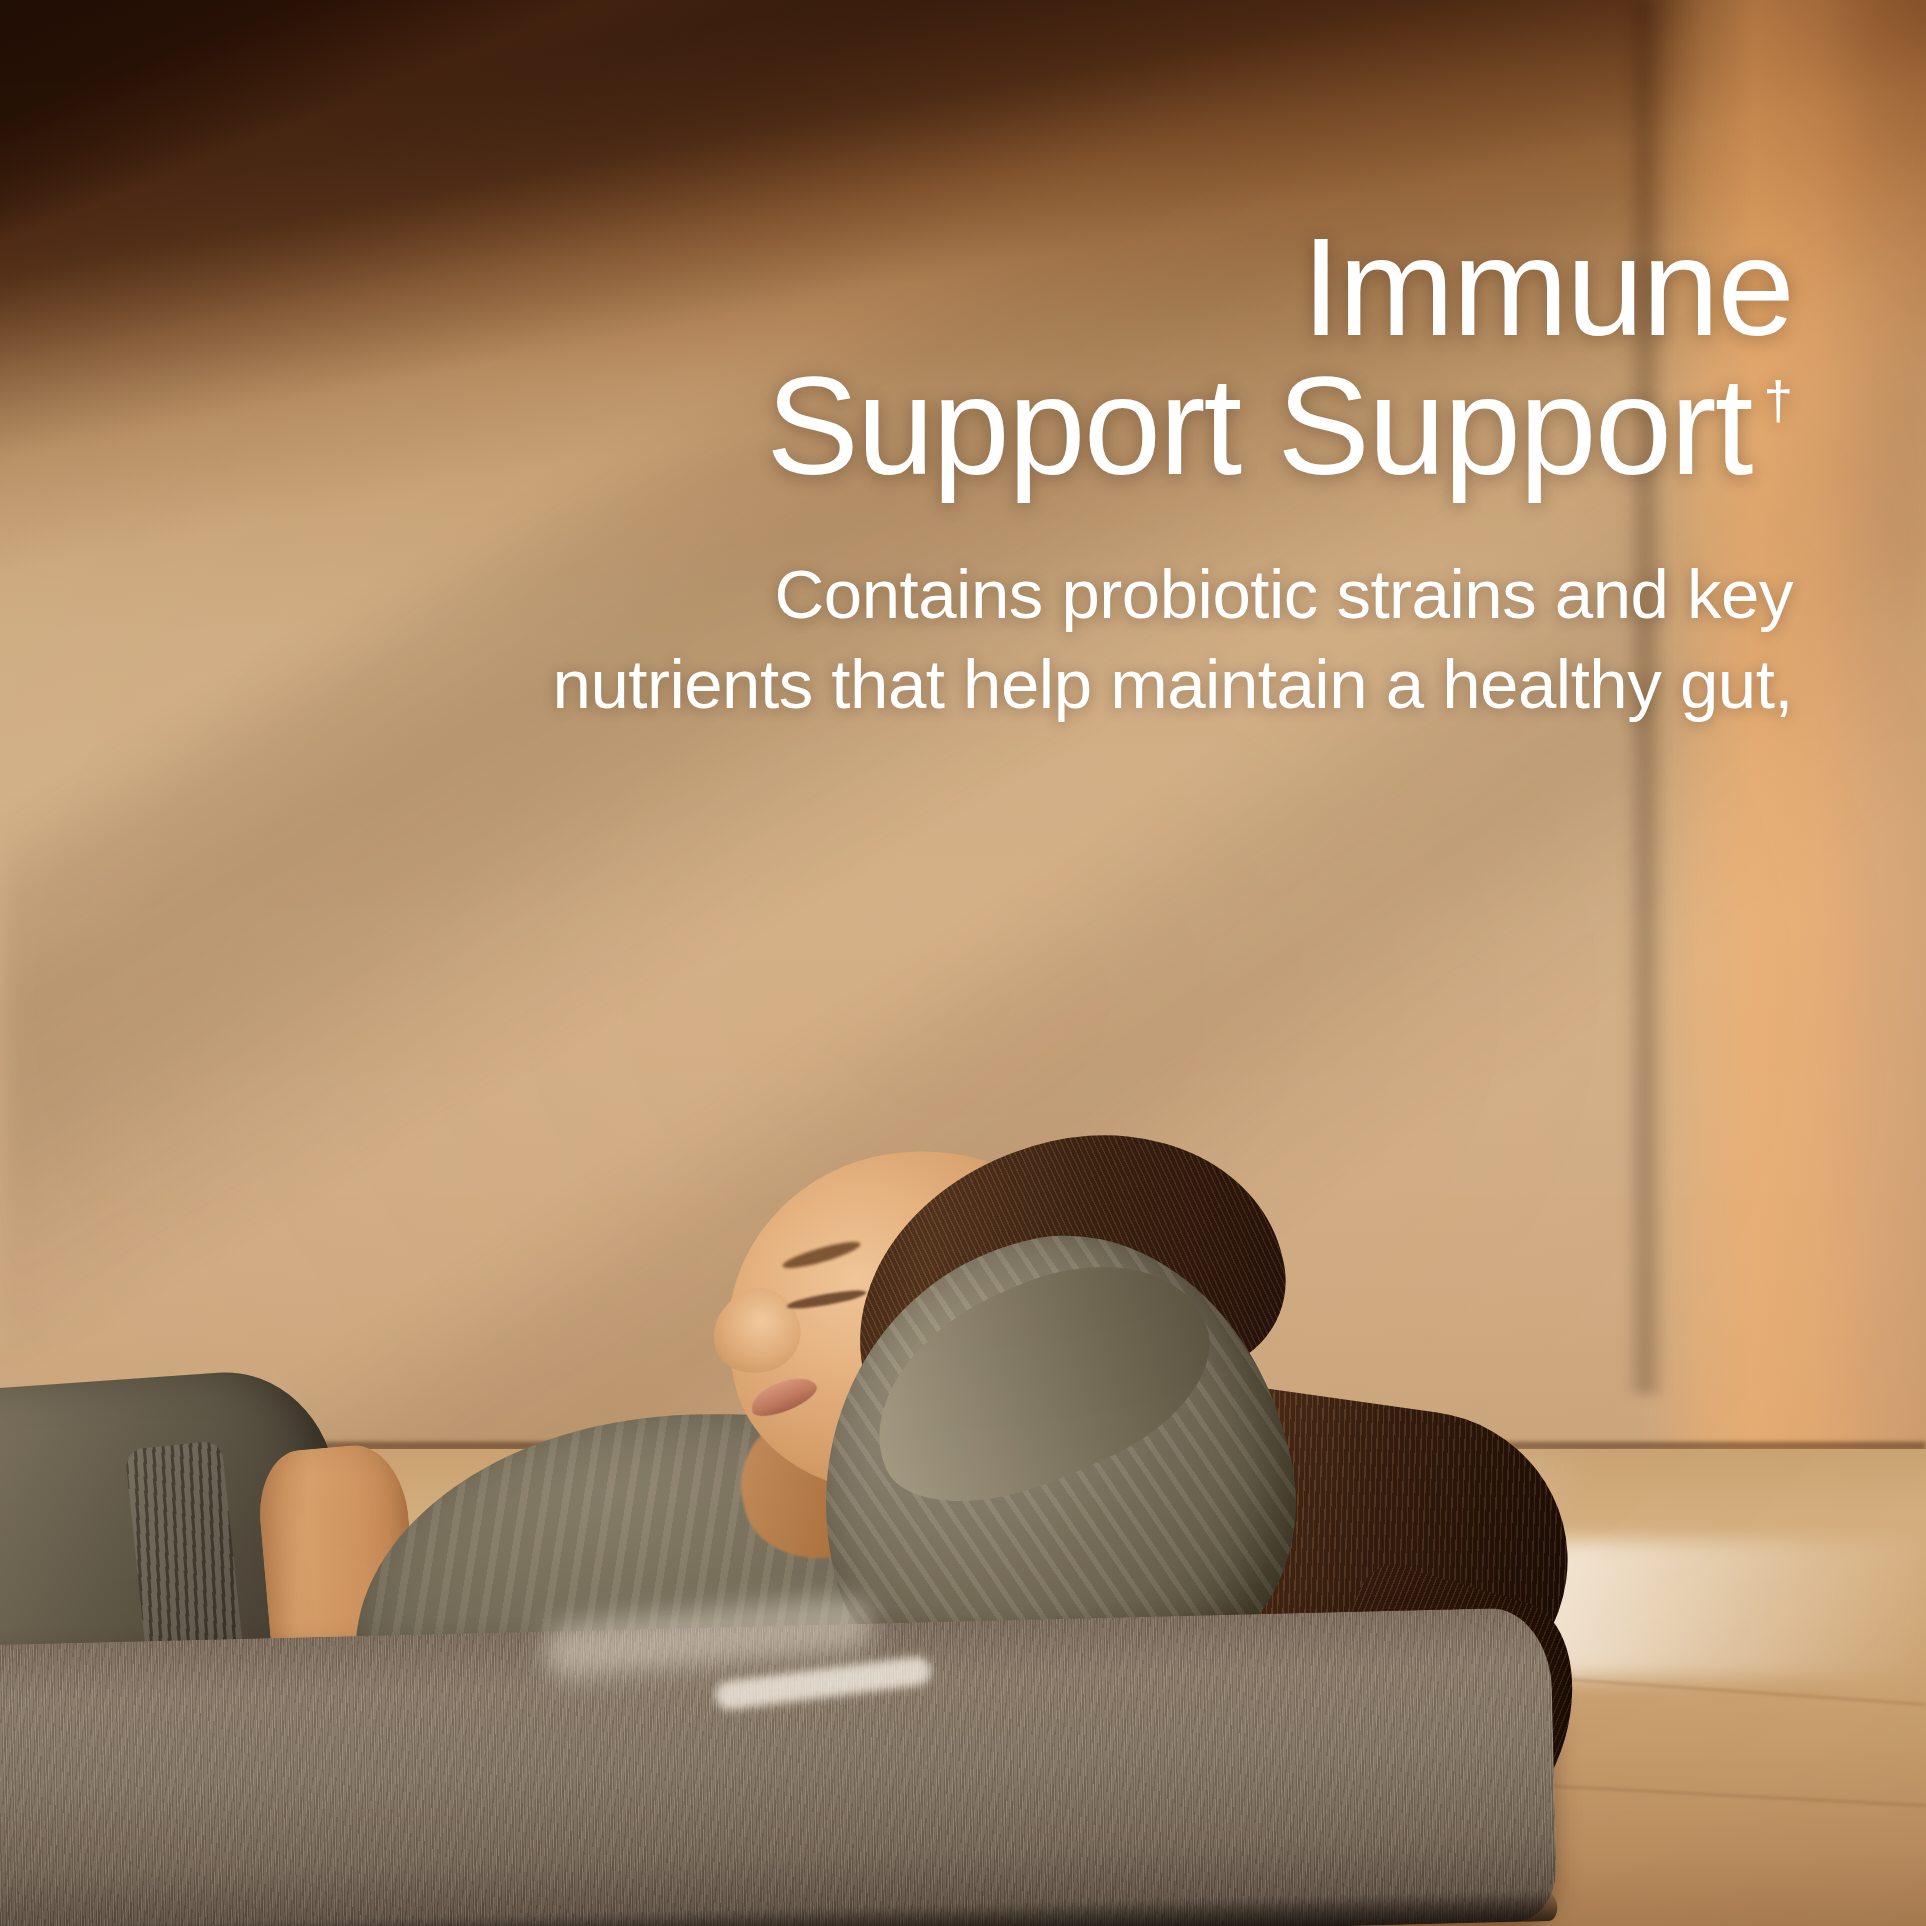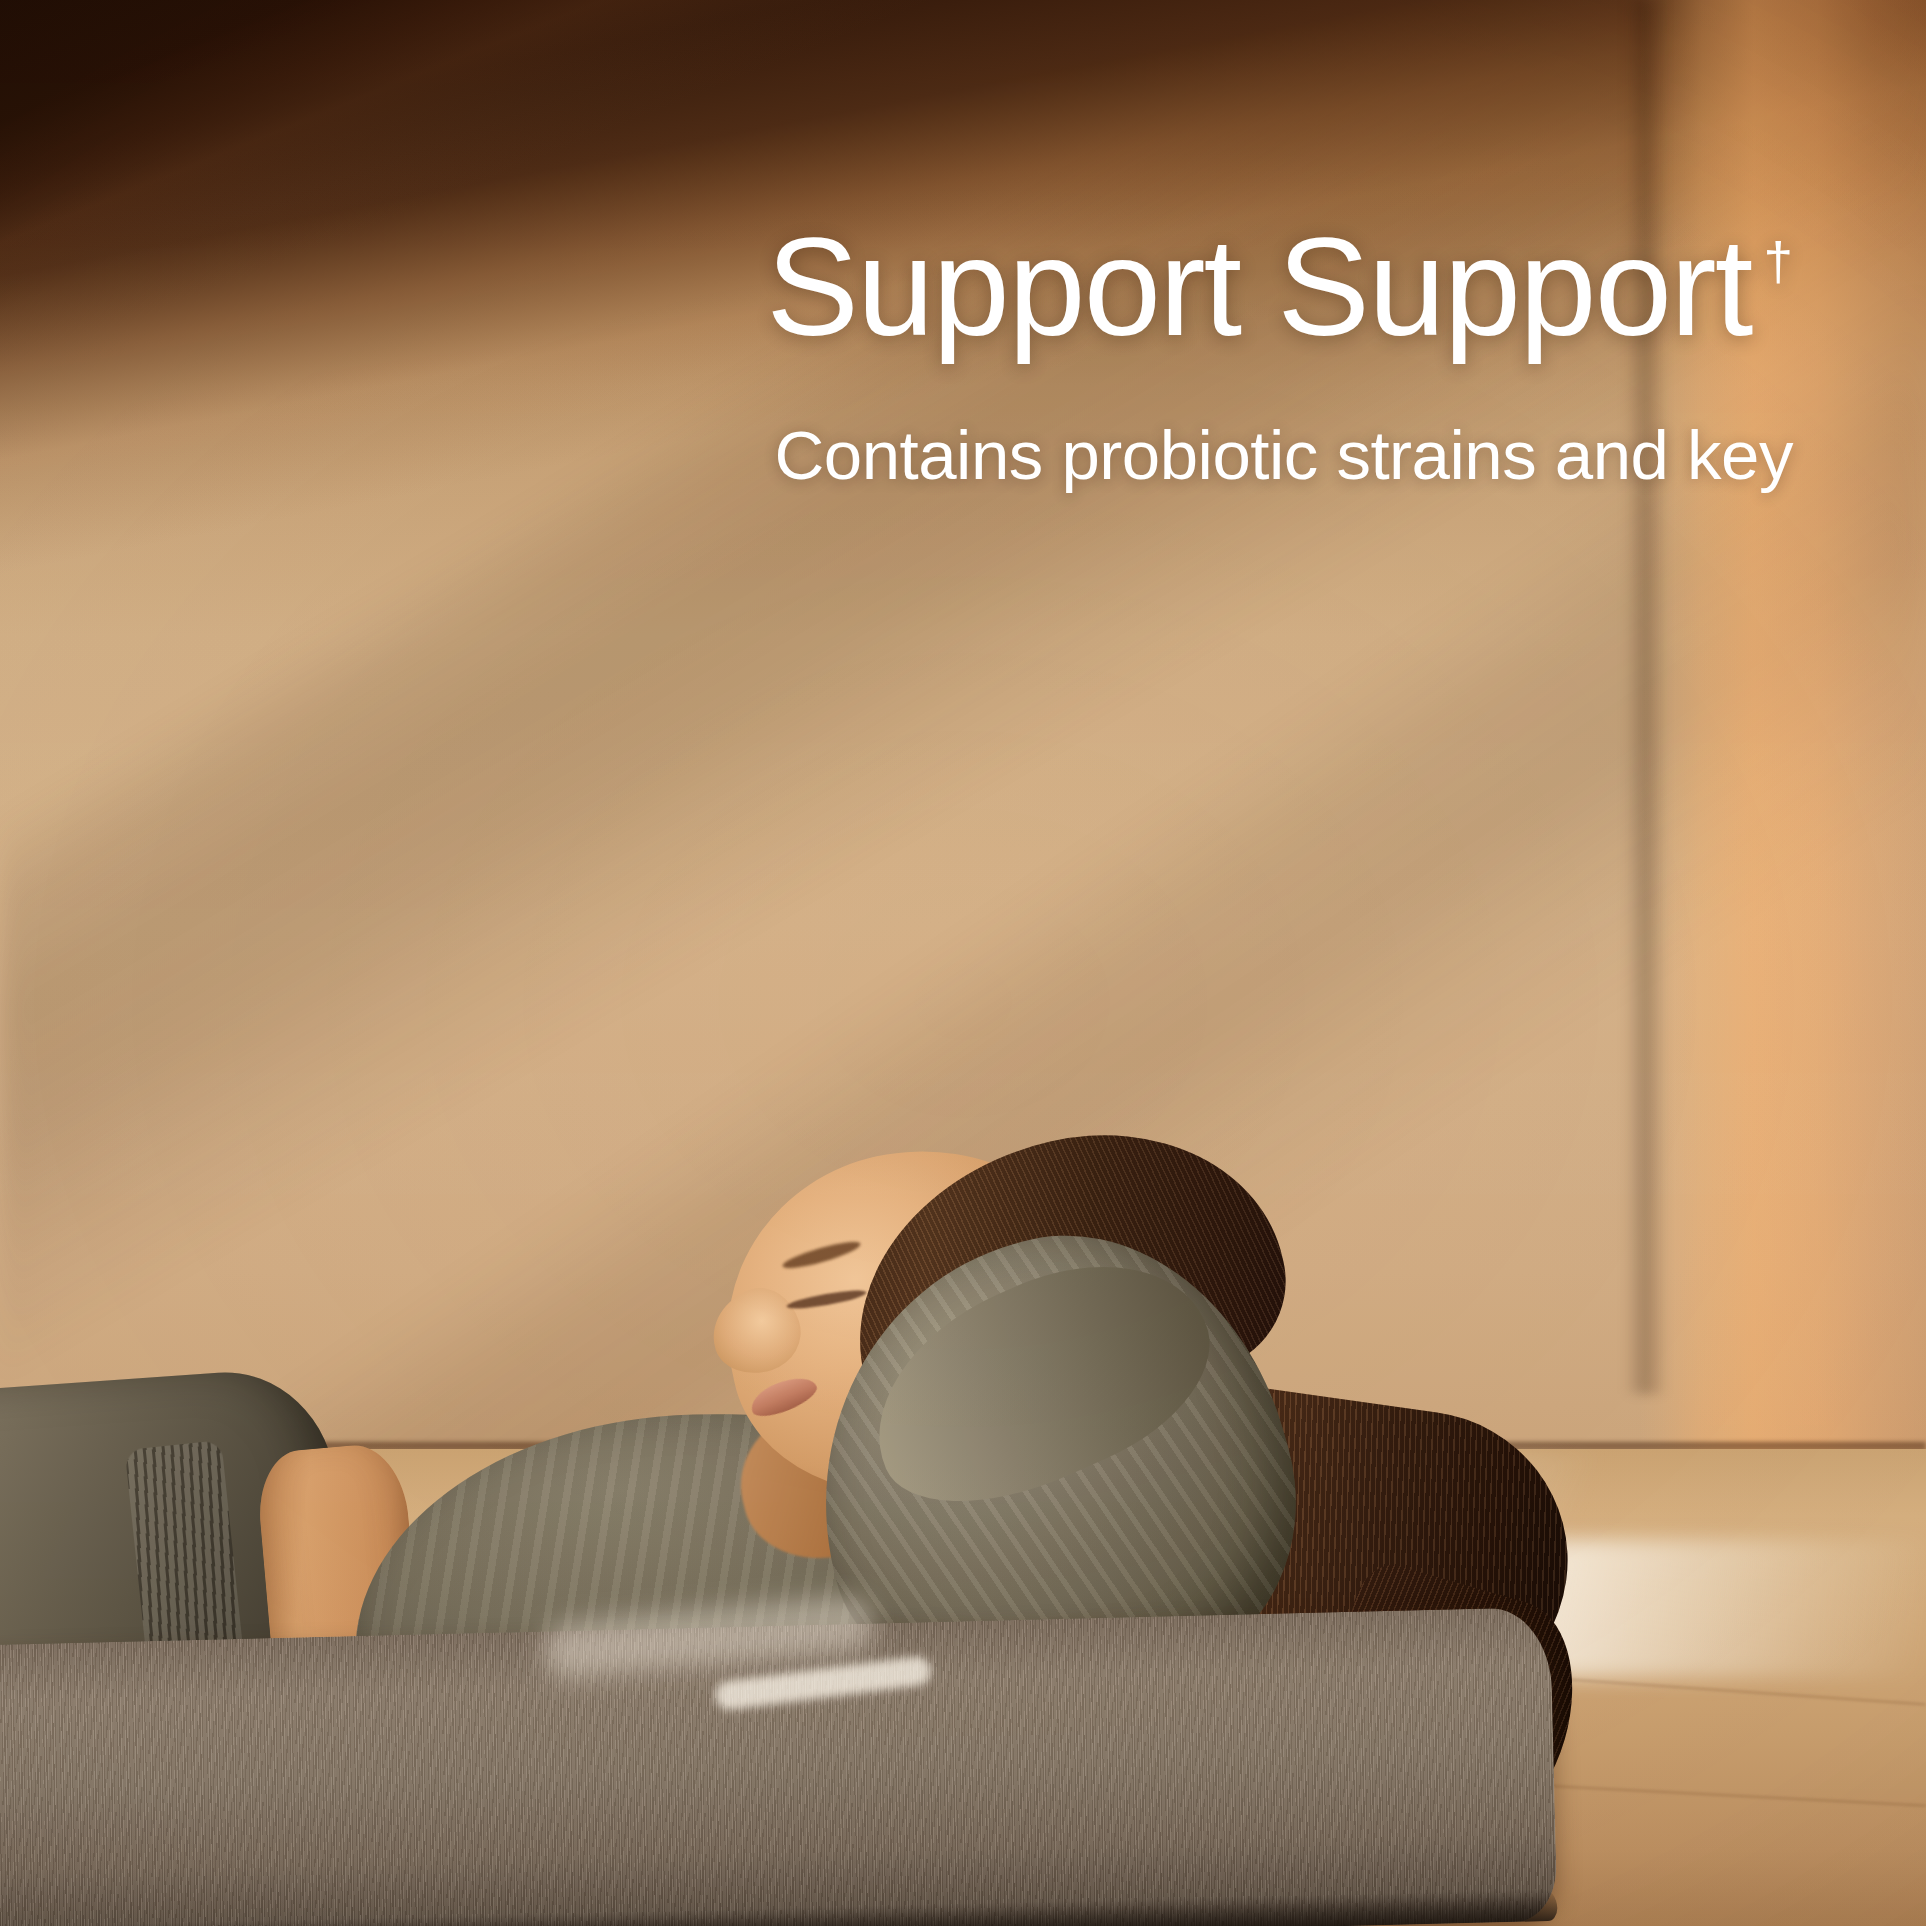--- a/index.html
+++ b/index.html
@@ -653,23 +653,25 @@
     <div class="mat-light-streak"></div>
     <div class="mat-edge-dark"></div>
   </div>
 
   <div class="layer warm"></div>
   <div class="layer grade"></div>
 
   <div class="text-stack">
 
     <h1 class="headline">
+      <span class="hl-line">Immune</span>
       <span class="hl-line"><span>Support Support</span><sup class="dagger">†</sup></span>
     </h1>
 
     <p class="subcopy">
       <span class="sub-line">Contains probiotic strains and key</span>
+      <span class="sub-line">nutrients that help maintain a healthy gut,</span>
     </p>
 
   </div>
 
 </div>
 
 
 </body></html>

